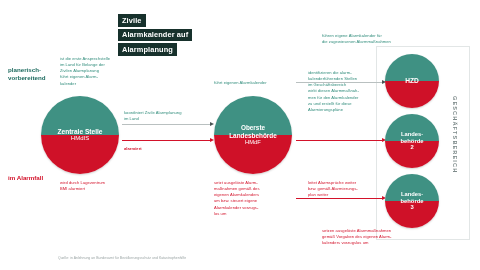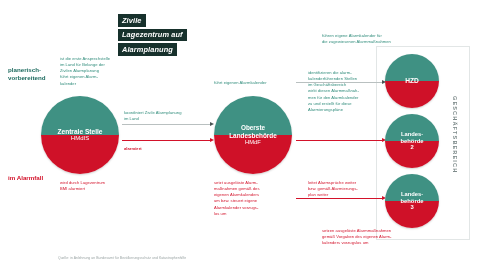--- a/index.html
+++ b/index.html
@@ -12,21 +12,21 @@
     color:#1d6b5f;
   }
   .canvas{position:absolute;inset:0;}
 
   
   .title-stack{position:absolute;left:118px;top:14px;display:flex;flex-direction:column;align-items:flex-start;gap:2px;z-index:6;}
   .title-line{
     background:#17312c;color:#ffffff;
     font-size:7.4px;font-weight:bold;
     padding:2.6px 4px 2.6px 4px;
-    line-height:1;letter-spacing:.1px;white-space:nowrap;font-style:italic;
+    line-height:1;letter-spacing:.1px;white-space:nowrap;
   }
 
   
   .phase{position:absolute;font-size:6.2px;font-weight:bold;line-height:1.25;white-space:nowrap;}
   .phase.planerisch{left:8px;top:66px;color:#1d6b5f;}
   .phase.alarmfall{left:8px;top:174px;color:#d3122a;}
 
   
   .note{position:absolute;font-size:4.1px;line-height:1.5;letter-spacing:.05px;}
   .note.green{color:#2e8b7a;}
@@ -98,21 +98,21 @@
 </head>
 <body>
 
 <div class="canvas">
 
   <div class="gb-box"></div>
   <div class="gb-label">GESCHÄFTSBEREICH</div>
 
   <div class="title-stack">
     <div class="title-line">Zivile</div>
-    <div class="title-line">Lagezentrum auf</div>
+    <div class="title-line">Alarmkalender auf</div>
     <div class="title-line">Alarmplanung</div>
   </div>
 
   <div class="phase planerisch">
     <div>planerisch-</div>
     <div>vorbereitend</div>
   </div>
   <div class="phase alarmfall">im Alarmfall</div>
 
   <div class="note green" style="left:60px;top:56px;width:56px;">

